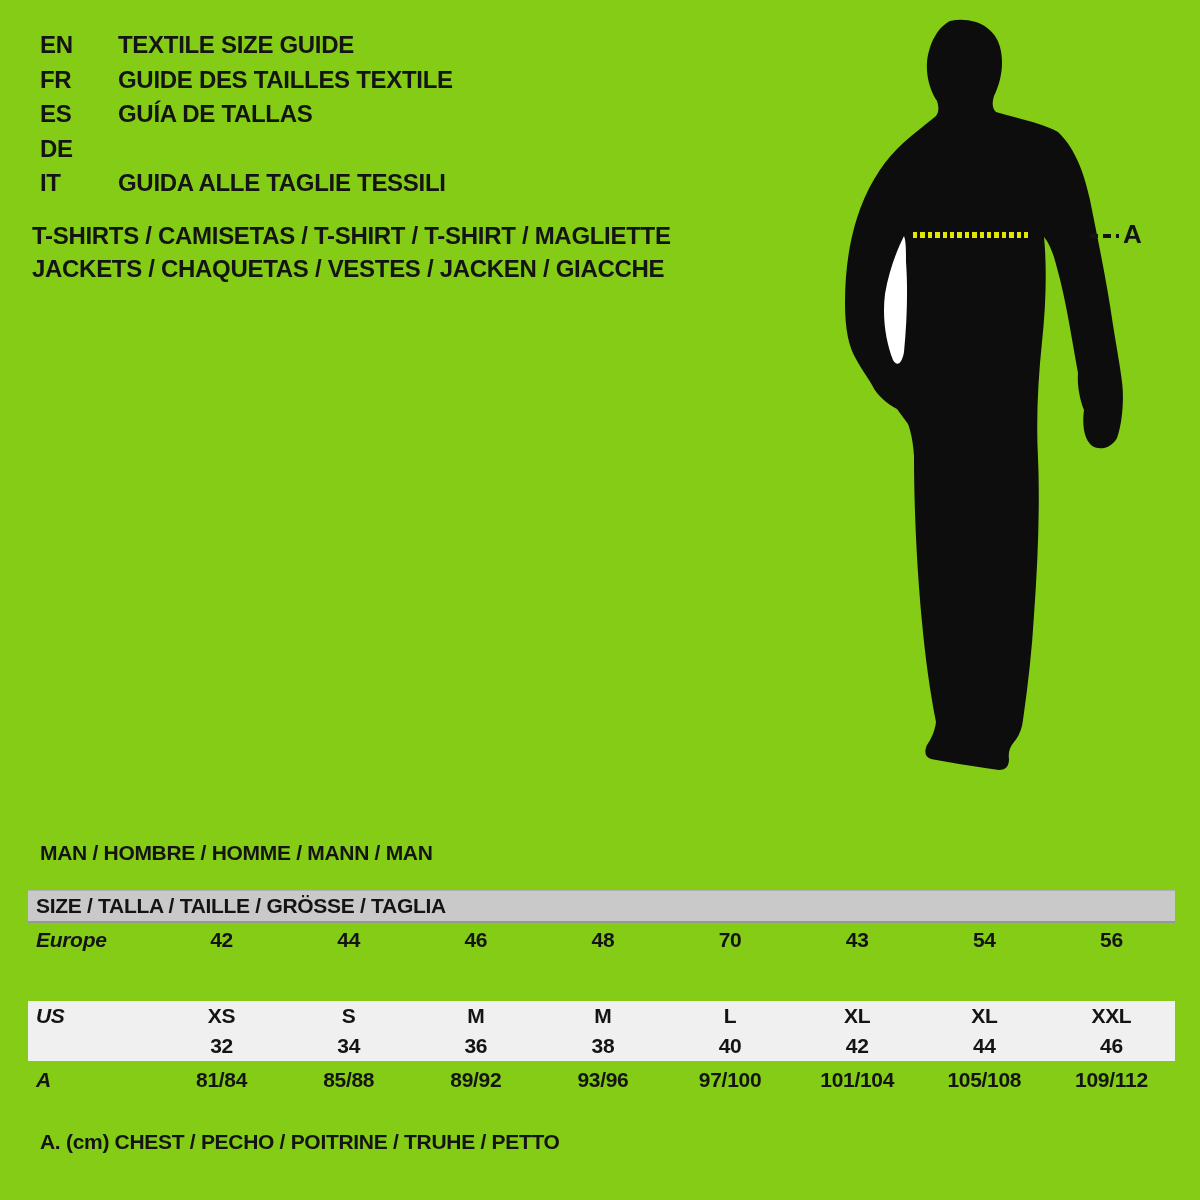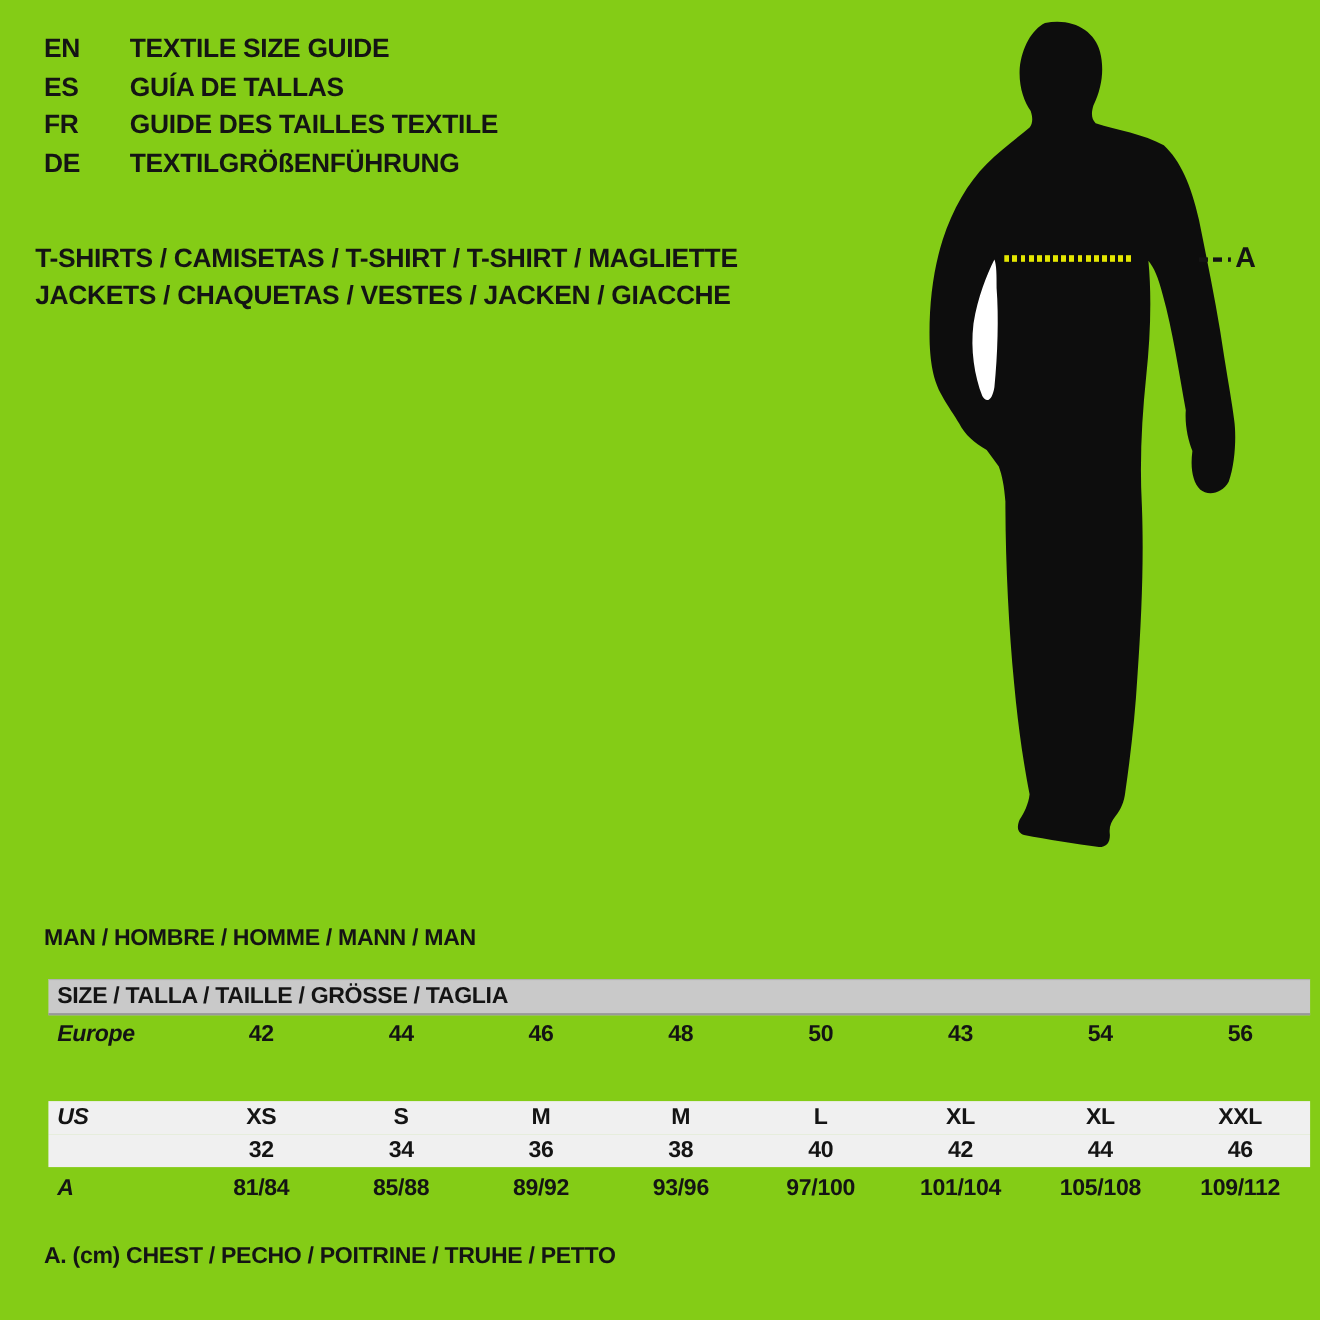--- a/index.html
+++ b/index.html
@@ -29,21 +29,21 @@
   .measure-dashes {
     position:absolute; left:1090px; top:234px; width:29px; height:4px;
     background:repeating-linear-gradient(90deg, #141414 0 8px, transparent 8px 13px);
   }
   .measure-a { position:absolute; left:1123px; top:221px; font-size:26px; font-weight:bold; line-height:26px; }
 
   
   .section-title { position:absolute; left:40px; top:841px; font-size:21px; font-weight:bold; letter-spacing:-0.3px; line-height:24px; }
 
   
-  .size-table { position:absolute; left:44px; top:890px; width:1147px; font-size:21px; font-weight:bold; letter-spacing:-0.3px; }
+  .size-table { position:absolute; left:28px; top:890px; width:1147px; font-size:21px; font-weight:bold; letter-spacing:-0.3px; }
   .thead {
     height:33px; line-height:30px; background:#c9c9c9;
     border-top:1px solid #b2b2b2; border-bottom:2px solid #989898;
     padding-left:8px;
   }
   .tr { display:flex; align-items:center; }
   .tr.band { background:#f0f0f0; }
   .r0 { height:34px; } .r1 { height:30px;margin-top:44px; } .r2 { height:30px; } .r3 { height:38px; }
   .td.label { width:130px; padding-left:8px;font-style:italic; }
   .td.val { flex:1; text-align:center; }
@@ -55,30 +55,33 @@
 <body>
 
 <div class="page">
 
   <div class="lang-block">
     <div class="lang-row">
       <span class="lang-code">EN</span>
       <span class="lang-label">TEXTILE SIZE GUIDE</span>
     </div>
     <div class="lang-row">
+      <span class="lang-code">FR</span>
+      <span class="lang-label">GUIDE DES TAILLES TEXTILE</span>
+    </div>
+    <div class="lang-row">
       <span class="lang-code">ES</span>
       <span class="lang-label">GUÍA DE TALLAS</span>
     </div>
     <div class="lang-row">
-      <span class="lang-code">FR</span>
-      <span class="lang-label">GUIDE DES TAILLES TEXTILE</span>
+      <span class="lang-code">DE</span>
     </div>
     <div class="lang-row">
-      <span class="lang-code">DE</span>
-      <span class="lang-label">TEXTILGRÖßENFÜHRUNG</span>
+      <span class="lang-code">IT</span>
+      <span class="lang-label">GUIDA ALLE TAGLIE TESSILI</span>
     </div>
   </div>
 
   <div class="category-block">
     <div>T-SHIRTS / CAMISETAS / T-SHIRT / T-SHIRT / MAGLIETTE</div>
     <div>JACKETS / CHAQUETAS / VESTES / JACKEN / GIACCHE</div>
   </div>
 
   <div class="figure">
     <svg viewBox="840 0 300 800" aria-hidden="true">
@@ -139,21 +142,21 @@
 
   <div class="size-table">
     <div class="thead">SIZE / TALLA / TAILLE / GRÖSSE / TAGLIA</div>
 
     <div class="tr r0">
       <div class="td label">Europe</div>
       <div class="td val">42</div>
       <div class="td val">44</div>
       <div class="td val">46</div>
       <div class="td val">48</div>
-      <div class="td val">50</div>
+      <div class="td val">70</div>
       <div class="td val">43</div>
       <div class="td val">54</div>
       <div class="td val">56</div>
     </div>
 
     <div class="tr r1 band">
       <div class="td label">US</div>
       <div class="td val">XS</div>
       <div class="td val">S</div>
       <div class="td val">M</div>

